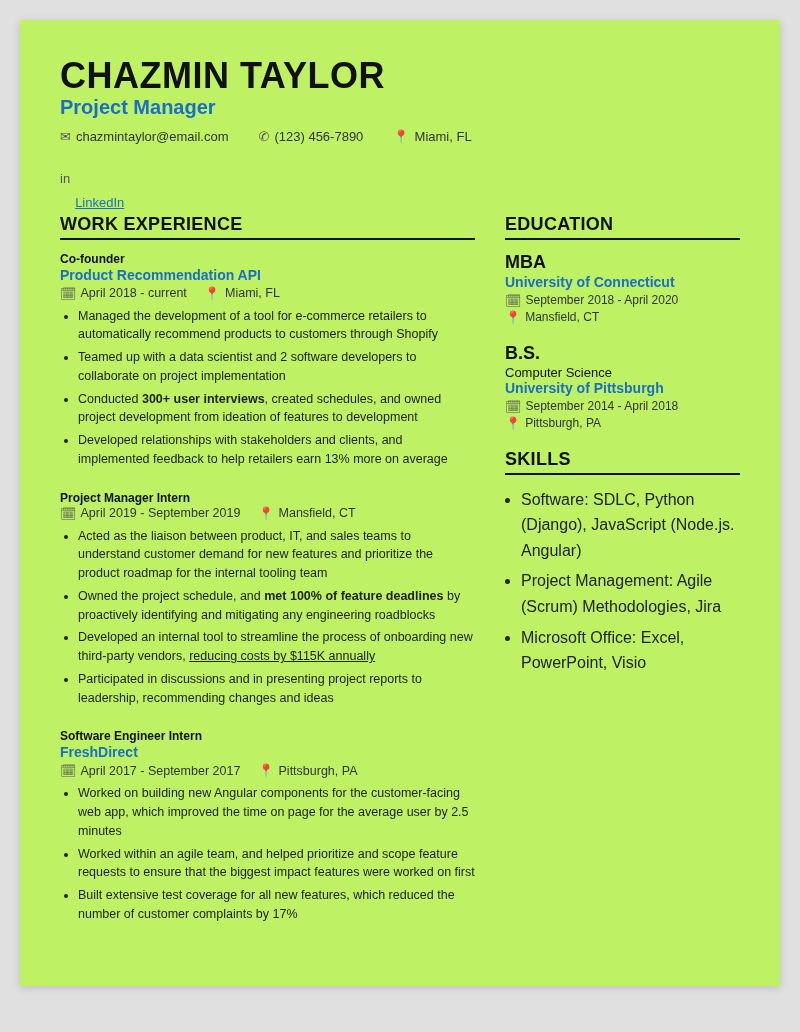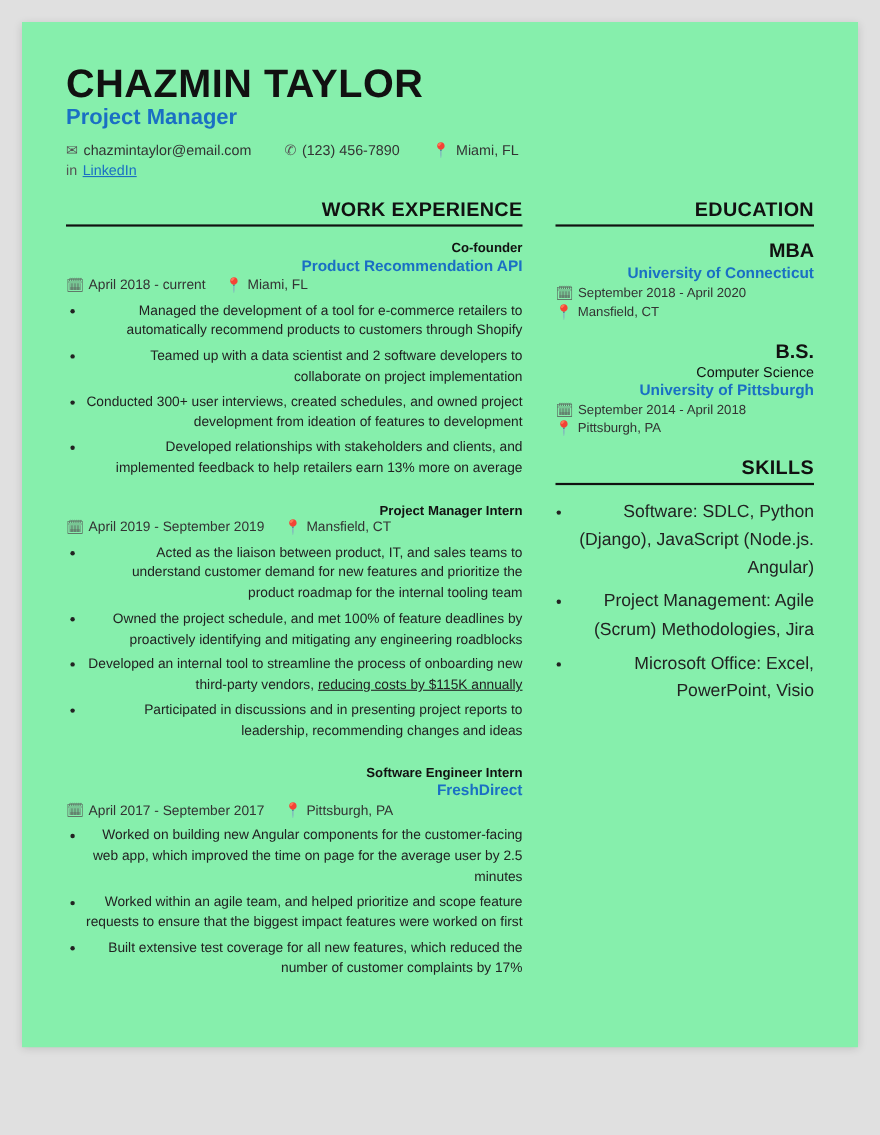--- a/index.html
+++ b/index.html
@@ -7,21 +7,21 @@
       font-family: Arial, sans-serif;
       background: #e0e0e0;
       display: flex;
       justify-content: center;
       align-items: flex-start;
       min-height: 1032px;
       padding: 20px 0;
     }
     .resume {
       width: 760px;
-      background: #86efac;
+      background: #bef264;
       padding: 36px 40px 40px 40px;
       box-shadow: 0 2px 8px rgba(0,0,0,0.15);
     }
     
     .header-name {
       font-size: 36px;
       font-weight: 900;
       color: #111;
       letter-spacing: 0.5px;
       line-height: 1.1;
@@ -42,32 +42,32 @@
       margin-bottom: 3px;
     }
     .contact-item {
       display: flex;
       align-items: center;
       gap: 5px;
     }
     .contact-link {
       color: #1a6fc4;
       font-size: 13px;
+      margin-top: 48px;
     }
     .icon-sym {
       font-size: 13px;
       color: #555;
     }
 
     
     .main-layout {
       display: flex;
       gap: 30px;
-      margin-top: 18px;
-      text-align: right;
+      margin-top: 4px;
     }
     .left-col {
       flex: 1 1 0;
       min-width: 0;
     }
     .right-col {
       width: 235px;
       flex-shrink: 0;
     }
 
@@ -113,21 +113,21 @@
     }
     .bullets {
       padding-left: 18px;
       font-size: 12.5px;
       color: #222;
       line-height: 1.5;
     }
     .bullets li {
       margin-bottom: 4px;
     }
-    .bold-text { font-weight: normal; }
+    .bold-text { font-weight: bold; }
     .underline-text { text-decoration: underline; }
 
     
     .edu-block {
       margin-bottom: 18px;
     }
     .edu-degree {
       font-size: 18px;
       font-weight: 600;
       color: #111;

